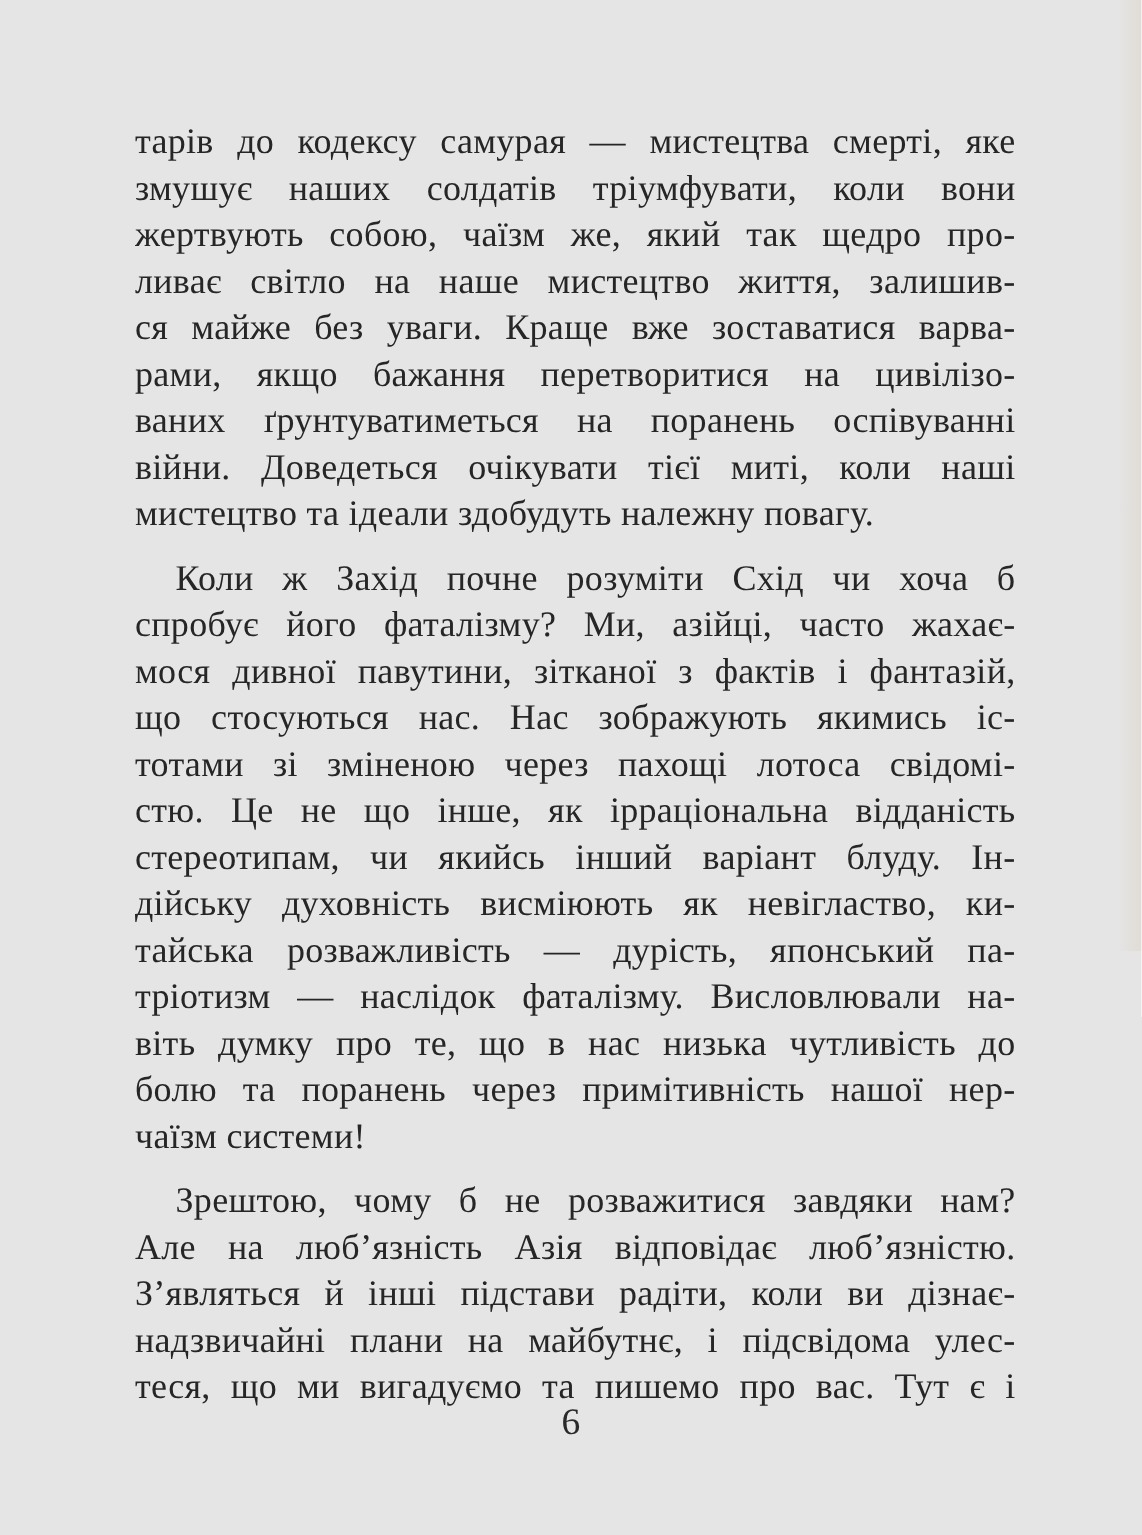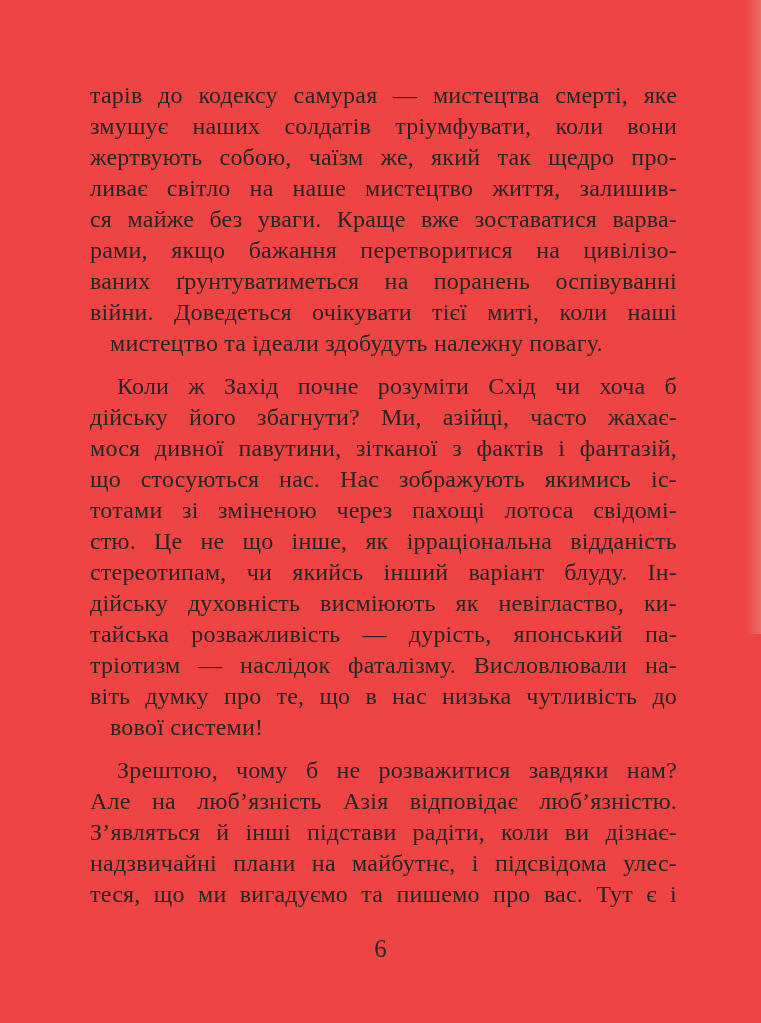--- a/index.html
+++ b/index.html
@@ -4,21 +4,21 @@
 <style>
   html, body {
     margin: 0;
     padding: 0;
     background: #ffffff;
   }
   .page {
     position: relative;
     width: 761px;
     height: 1023px;
-    background: #ef4444;
+    background: #e5e5e5;
     overflow: hidden;
     font-family: "Liberation Serif", "DejaVu Serif", serif;
     color: #262626;
   }
   .edge-shadow {
     position: absolute;
     top: 0;
     right: 0;
     width: 16px;
     height: 62%;
@@ -35,21 +35,20 @@
     letter-spacing: 0.2px;
   }
   .line {
     text-align: justify;
     text-align-last: justify;
     height: 31px;
     overflow: hidden;
   }
   .line.last {
     text-align-last: left;
-    margin-left: 20px;
   }
   .line.indent {
     text-indent: 27px;
     margin-top: 12px;
   }
   .page-number {
     position: absolute;
     left: 0;
     top: 933px;
     width: 100%;
@@ -68,31 +67,32 @@
       <div class="line">тарів до кодексу самурая — мистецтва смерті, яке</div>
       <div class="line">змушує наших солдатів тріумфувати, коли вони</div>
       <div class="line">жертвують собою, чаїзм же, який так щедро про-</div>
       <div class="line">ливає світло на наше мистецтво життя, залишив-</div>
       <div class="line">ся майже без уваги. Краще вже зоставатися варва-</div>
       <div class="line">рами, якщо бажання перетворитися на цивілізо-</div>
       <div class="line">ваних ґрунтуватиметься на поранень оспівуванні</div>
       <div class="line">війни. Доведеться очікувати тієї миті, коли наші</div>
       <div class="line last">мистецтво та ідеали здобудуть належну повагу.</div>
       <div class="line indent">Коли ж Захід почне розуміти Схід чи хоча б</div>
-      <div class="line">дійську його збагнути? Ми, азійці, часто жахає-</div>
+      <div class="line">спробує його фаталізму? Ми, азійці, часто жахає-</div>
       <div class="line">мося дивної павутини, зітканої з фактів і фантазій,</div>
       <div class="line">що стосуються нас. Нас зображують якимись іс-</div>
       <div class="line">тотами зі зміненою через пахощі лотоса свідомі-</div>
       <div class="line">стю. Це не що інше, як ірраціональна відданість</div>
       <div class="line">стереотипам, чи якийсь інший варіант блуду. Ін-</div>
       <div class="line">дійську духовність висміюють як невігластво, ки-</div>
       <div class="line">тайська розважливість — дурість, японський па-</div>
       <div class="line">тріотизм — наслідок фаталізму. Висловлювали на-</div>
       <div class="line">віть думку про те, що в нас низька чутливість до</div>
-      <div class="line last">вової системи!</div>
+      <div class="line">болю та поранень через примітивність нашої нер-</div>
+      <div class="line last">чаїзм системи!</div>
       <div class="line indent">Зрештою, чому б не розважитися завдяки нам?</div>
       <div class="line">Але на люб’язність Азія відповідає люб’язністю.</div>
       <div class="line">З’являться й інші підстави радіти, коли ви дізнає-</div>
       <div class="line">надзвичайні плани на майбутнє, і підсвідома улес-</div>
       <div class="line">теся, що ми вигадуємо та пишемо про вас. Тут є і</div>
     </div>
   <div class="page-number">6</div>
 </div>
 
 </body></html>

